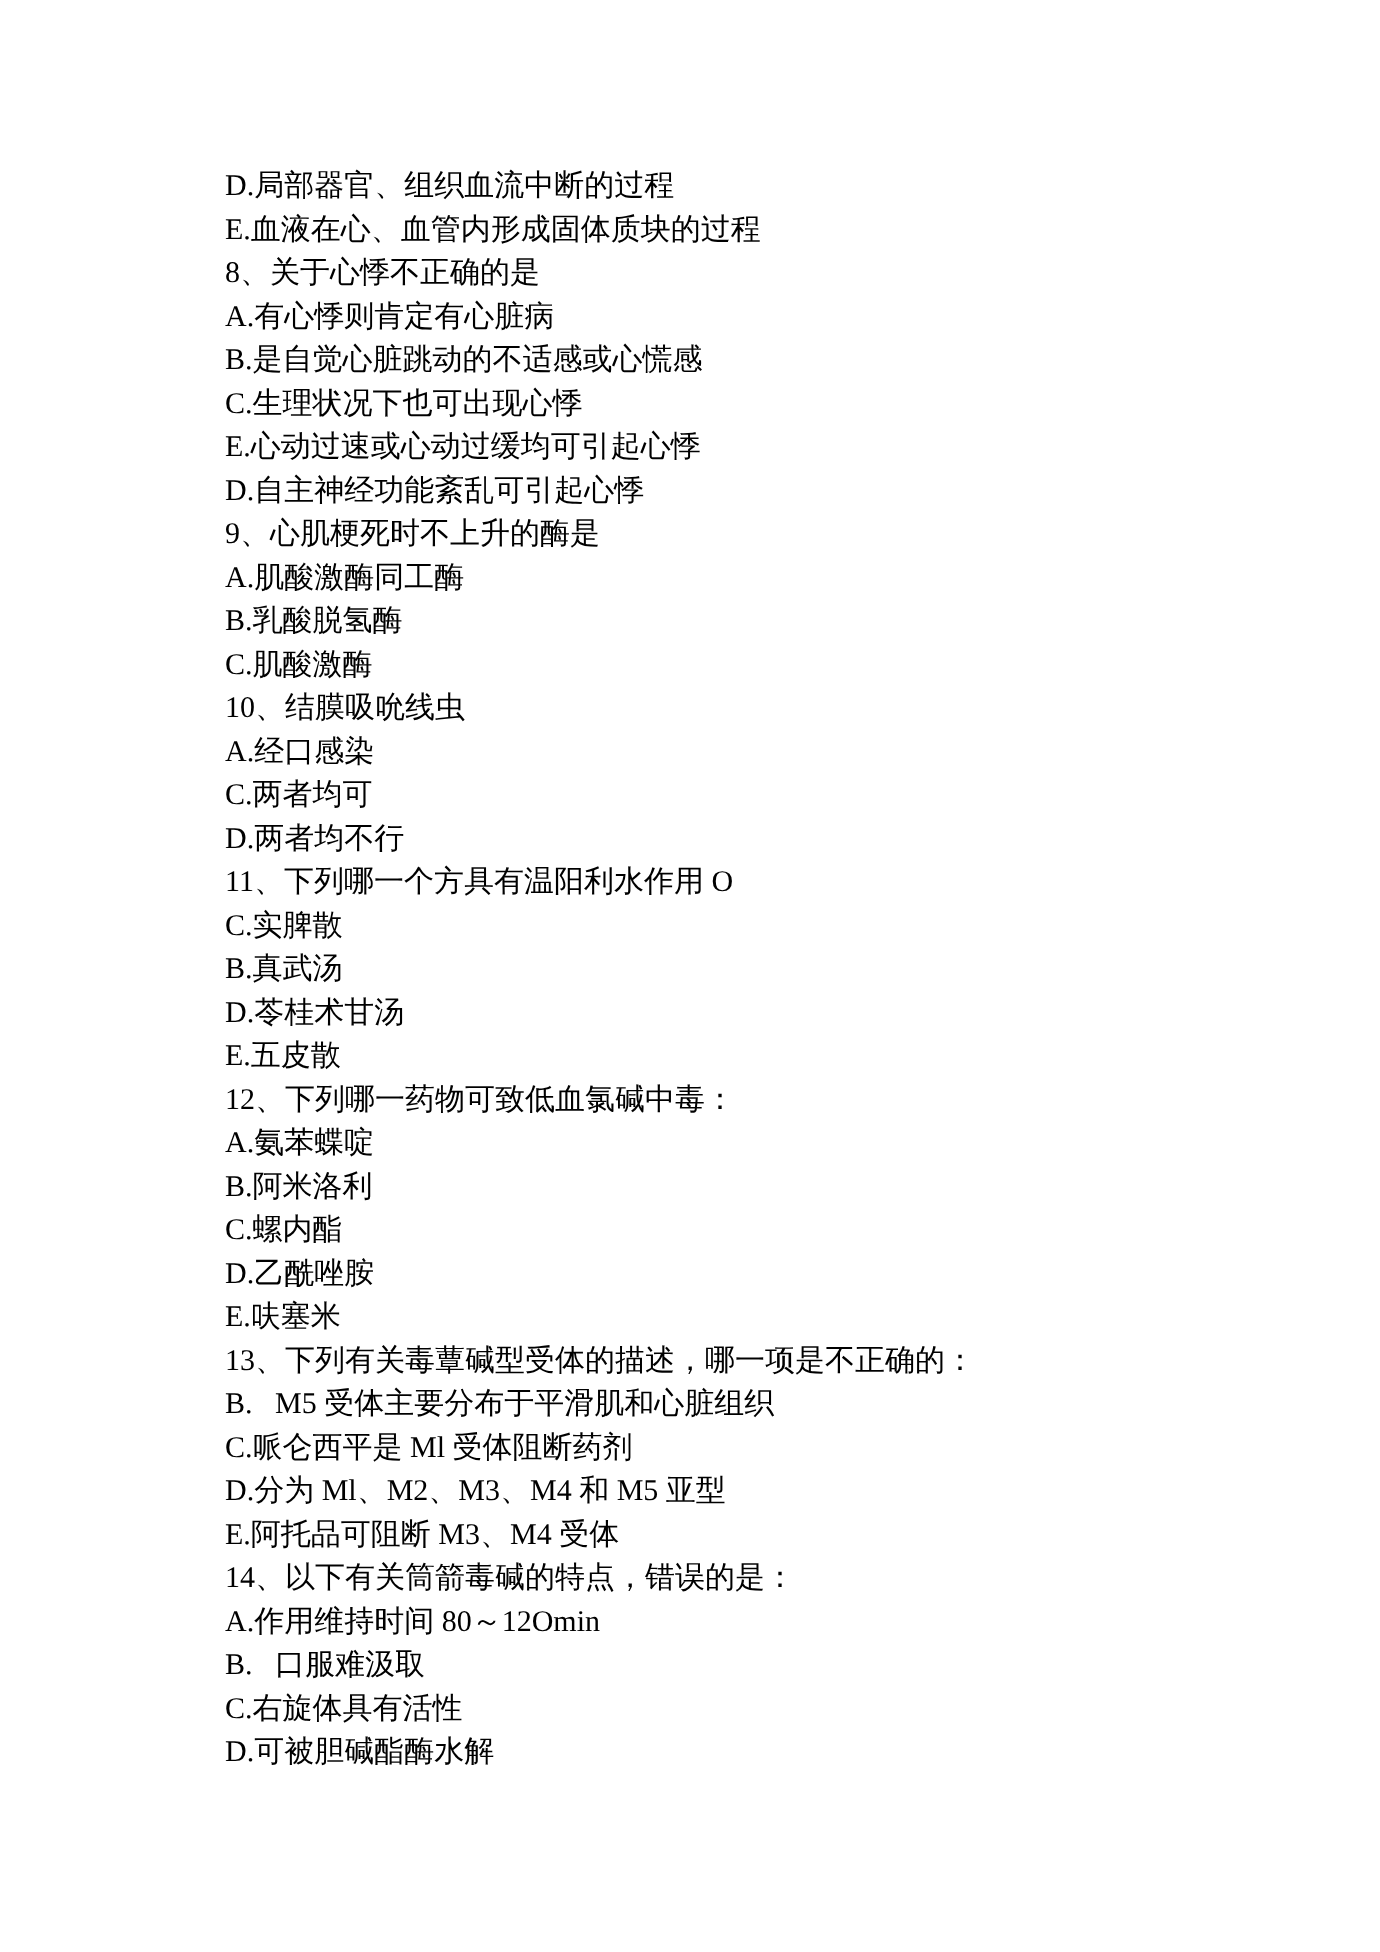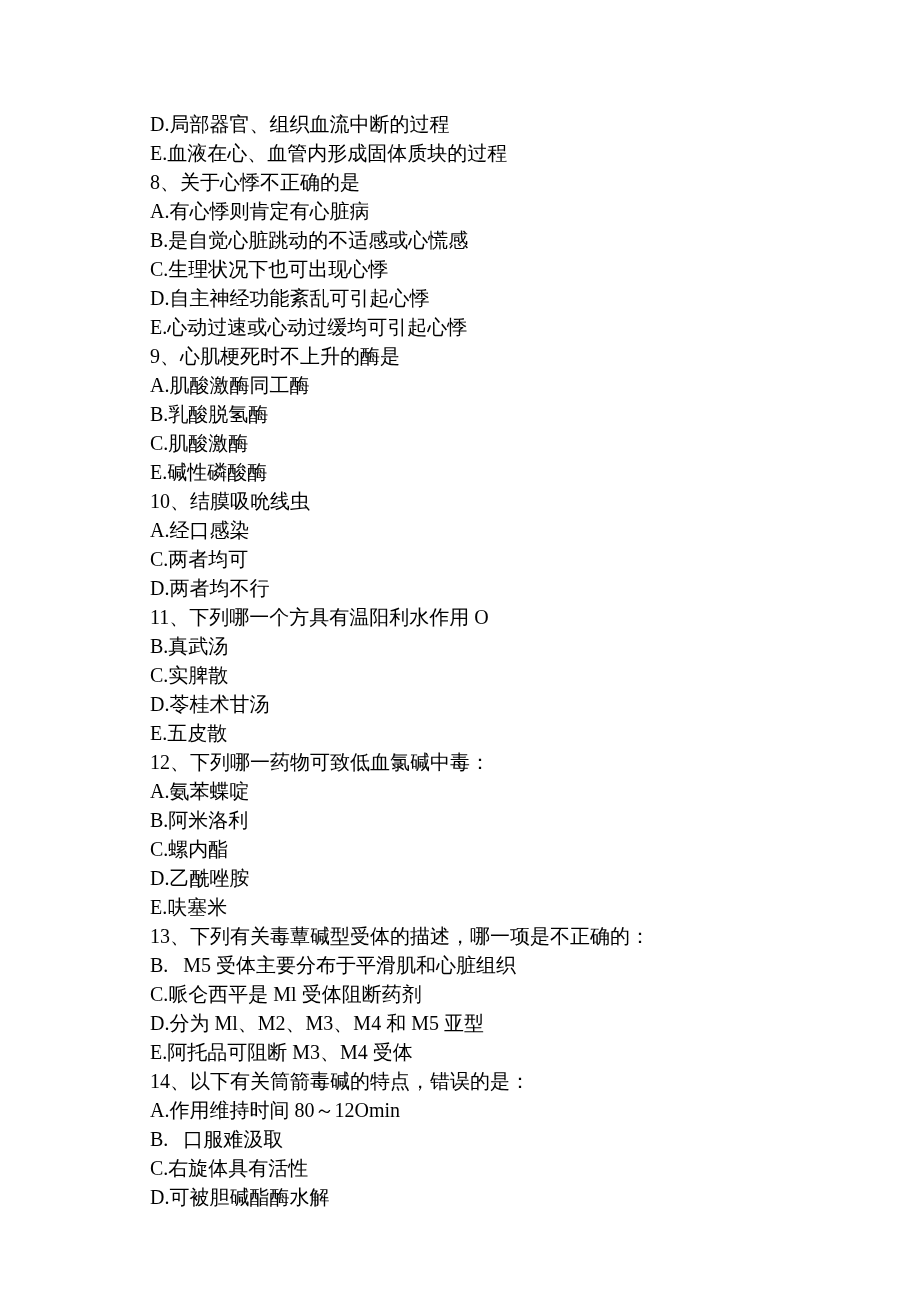--- a/index.html
+++ b/index.html
@@ -24,34 +24,33 @@
 </head>
 <body>
 
 <div class="page">
   <div class="line">D.局部器官、组织血流中断的过程</div>
   <div class="line">E.血液在心、血管内形成固体质块的过程</div>
   <div class="line">8、关于心悸不正确的是</div>
   <div class="line">A.有心悸则肯定有心脏病</div>
   <div class="line">B.是自觉心脏跳动的不适感或心慌感</div>
   <div class="line">C.生理状况下也可出现心悸</div>
+  <div class="line">E.心动过速或心动过缓均可引起心悸</div>
   <div class="line">D.自主神经功能紊乱可引起心悸</div>
-  <div class="line">E.心动过速或心动过缓均可引起心悸</div>
   <div class="line">9、心肌梗死时不上升的酶是</div>
   <div class="line">A.肌酸激酶同工酶</div>
   <div class="line">B.乳酸脱氢酶</div>
   <div class="line">C.肌酸激酶</div>
-  <div class="line">E.碱性磷酸酶</div>
   <div class="line">10、结膜吸吮线虫</div>
   <div class="line">A.经口感染</div>
   <div class="line">C.两者均可</div>
   <div class="line">D.两者均不行</div>
   <div class="line">11、下列哪一个方具有温阳利水作用 O</div>
+  <div class="line">C.实脾散</div>
   <div class="line">B.真武汤</div>
-  <div class="line">C.实脾散</div>
   <div class="line">D.苓桂术甘汤</div>
   <div class="line">E.五皮散</div>
   <div class="line">12、下列哪一药物可致低血氯碱中毒：</div>
   <div class="line">A.氨苯蝶啶</div>
   <div class="line">B.阿米洛利</div>
   <div class="line">C.螺内酯</div>
   <div class="line">D.乙酰唑胺</div>
   <div class="line">E.呋塞米</div>
   <div class="line">13、下列有关毒蕈碱型受体的描述，哪一项是不正确的：</div>
   <div class="line">B.   M5 受体主要分布于平滑肌和心脏组织</div>

